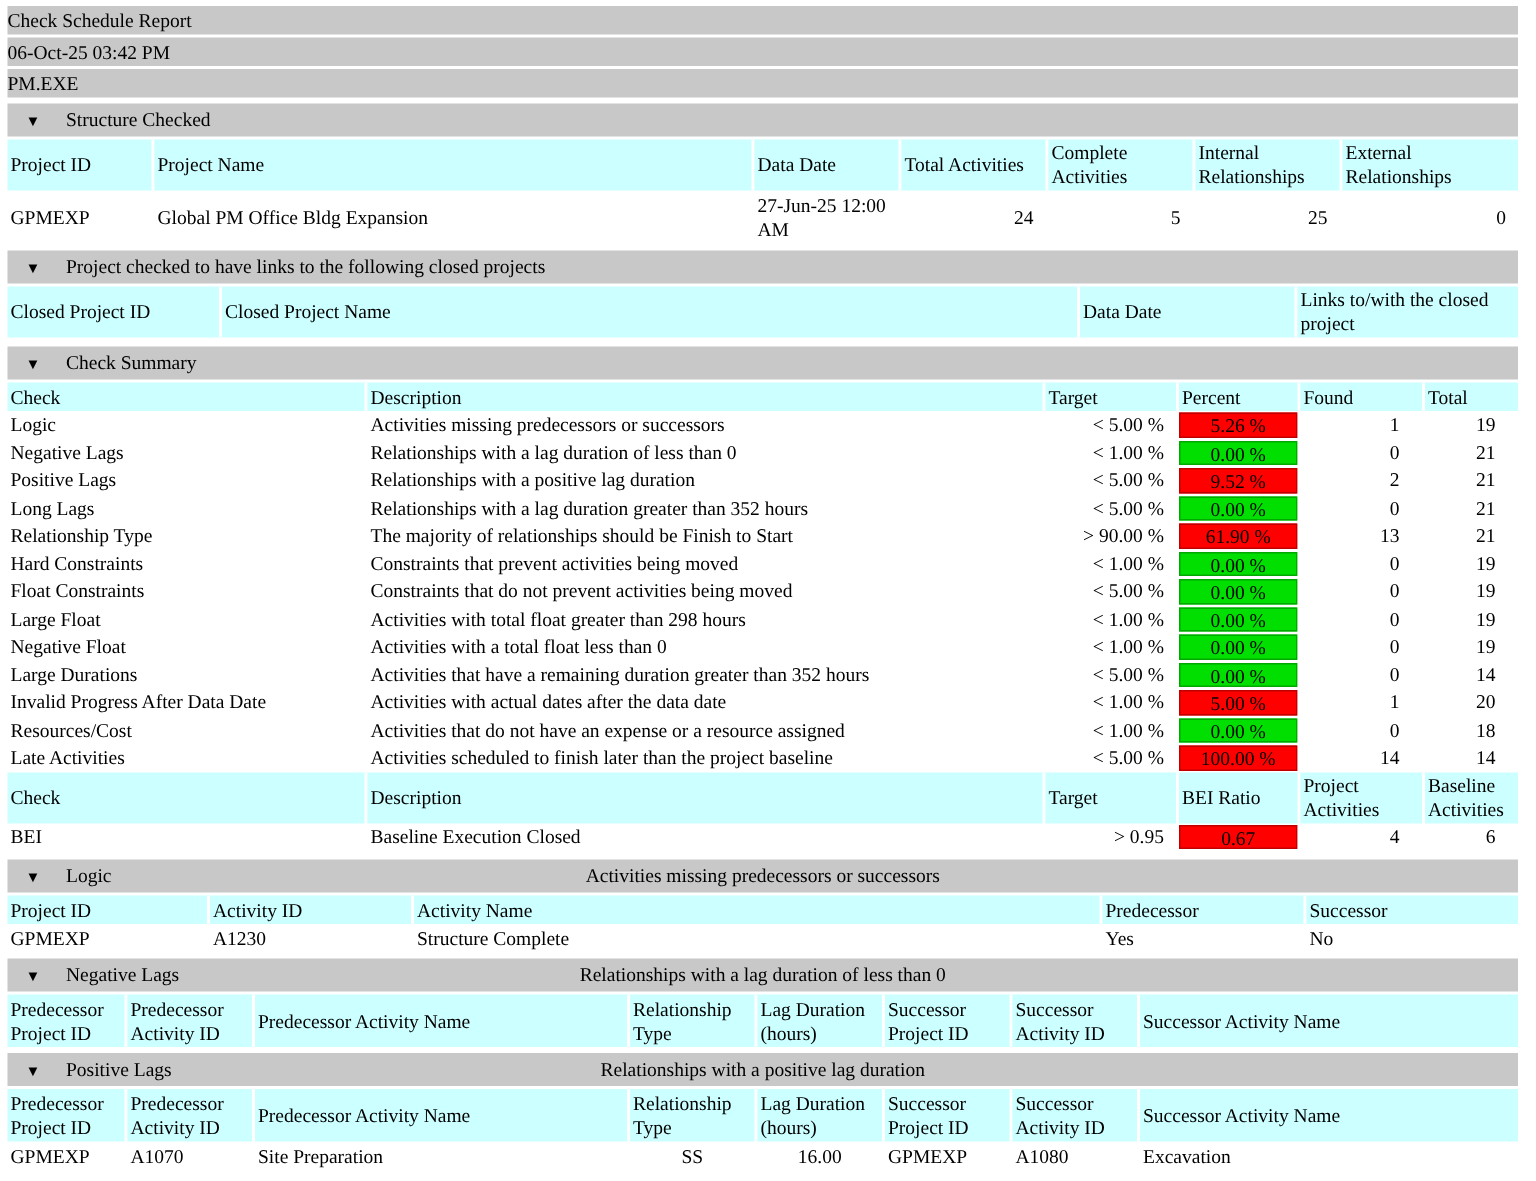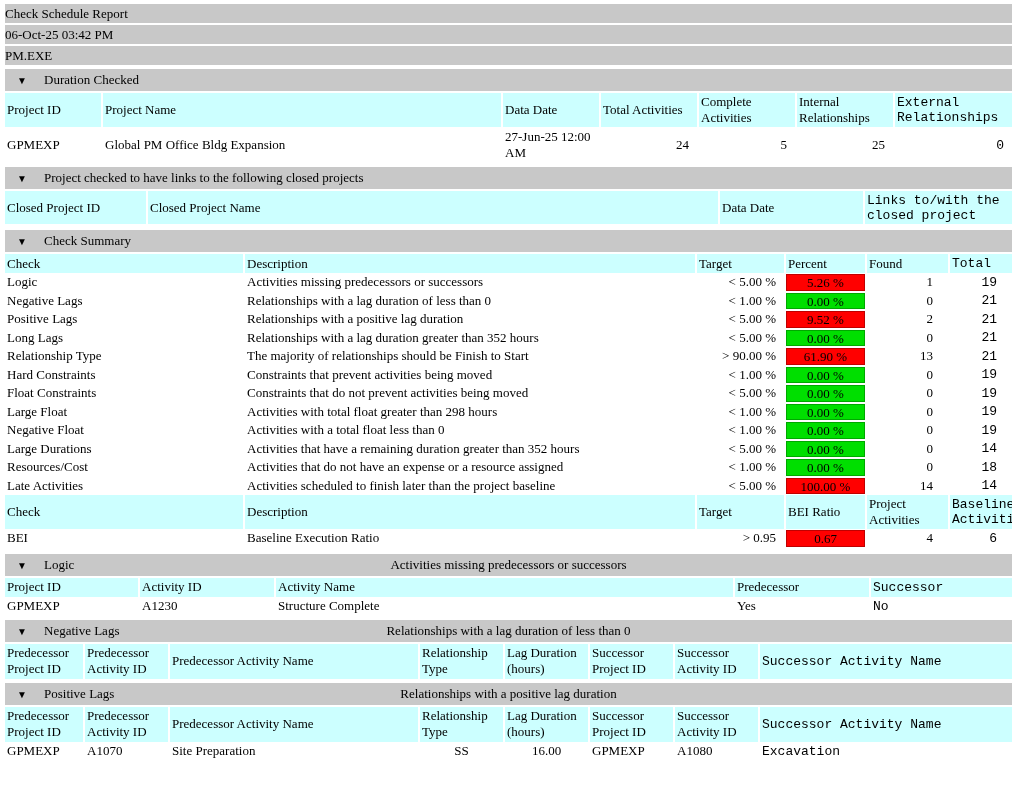--- a/index.html
+++ b/index.html
@@ -22,21 +22,21 @@
   }
   .secbar .tri { font-size:10px; display:inline-block; width:10px; margin-right:17px; }
   .secbar .desc { position:absolute; left:0; right:0; top:0; text-align:center; }
   .mt4 { margin-top:4px; } .mt6 { margin-top:6px; }
 
   table { table-layout:fixed; border-collapse:separate; border-spacing:0; width:1007px; }
   th,td {
     border-right:2px solid #fff; padding:1px 2px; vertical-align:middle;
     font-weight:normal; text-align:left; overflow:hidden;
   }
-  th:last-child, td:last-child { border-right:none;font-family:Liberation Mono, monospace; }
+  th:last-child, td:last-child { border-right:none; }
   thead th { background:var(--hdr,#CCFFFF); }
   .h19 th { height:19px; }
   .h33 th { height:33px; }
   .h35 th { height:35px; }
   .projrow td { height:36px; }
   .sumrow td { height:18.5px; padding-top:0; padding-bottom:0; }
   .r19 td { height:19px; }
 
   .num  { text-align:right; padding-right:15px; }
   .num8 { text-align:right; padding-right:8px; }
@@ -51,21 +51,21 @@
 <body>
 
 <div class="page">
 <div class="content">
 
   <div class="bar">Check Schedule Report</div>
   <div class="bar">06-Oct-25 03:42 PM</div>
   <div class="bar">PM.EXE</div>
 
   <div class="secbar mt4">
-    <span class="tri">▼</span><span>Duration Checked</span>
+    <span class="tri">▼</span><span>Structure Checked</span>
   </div>
   <table>
     <colgroup>
           <col style="width:98px">
           <col style="width:400px">
           <col style="width:98px">
           <col style="width:98px">
           <col style="width:98px">
           <col style="width:98px">
           <col style="width:117px">
@@ -231,20 +231,30 @@
         <td>Large Durations</td>
         <td>Activities that have a remaining duration greater than 352 hours</td>
         <td class="num8">&lt; 5.00 %</td>
         <td class="pct">
               <div class="pill pass">0.00 %</div>
             </td>
         <td class="num">0</td>
         <td class="num">14</td>
       </tr>
       <tr class="sumrow">
+        <td>Invalid Progress After Data Date</td>
+        <td>Activities with actual dates after the data date</td>
+        <td class="num8">&lt; 1.00 %</td>
+        <td class="pct">
+              <div class="pill fail">5.00 %</div>
+            </td>
+        <td class="num">1</td>
+        <td class="num">20</td>
+      </tr>
+      <tr class="sumrow">
         <td>Resources/Cost</td>
         <td>Activities that do not have an expense or a resource assigned</td>
         <td class="num8">&lt; 1.00 %</td>
         <td class="pct">
               <div class="pill pass">0.00 %</div>
             </td>
         <td class="num">0</td>
         <td class="num">18</td>
       </tr>
       <tr class="sumrow">
@@ -275,21 +285,21 @@
         <th>Description</th>
         <th>Target</th>
         <th>BEI Ratio</th>
         <th>Project Activities</th>
         <th>Baseline Activities</th>
       </tr>
     </thead>
     <tbody>
       <tr class="sumrow">
         <td>BEI</td>
-        <td>Baseline Execution Ratio</td>
+        <td>Baseline Execution Closed</td>
         <td class="num8">&gt; 0.95</td>
         <td class="pct">
               <div class="pill fail">0.67</div>
             </td>
         <td class="num">4</td>
         <td class="num">6</td>
       </tr>
     </tbody>
   </table>
 

